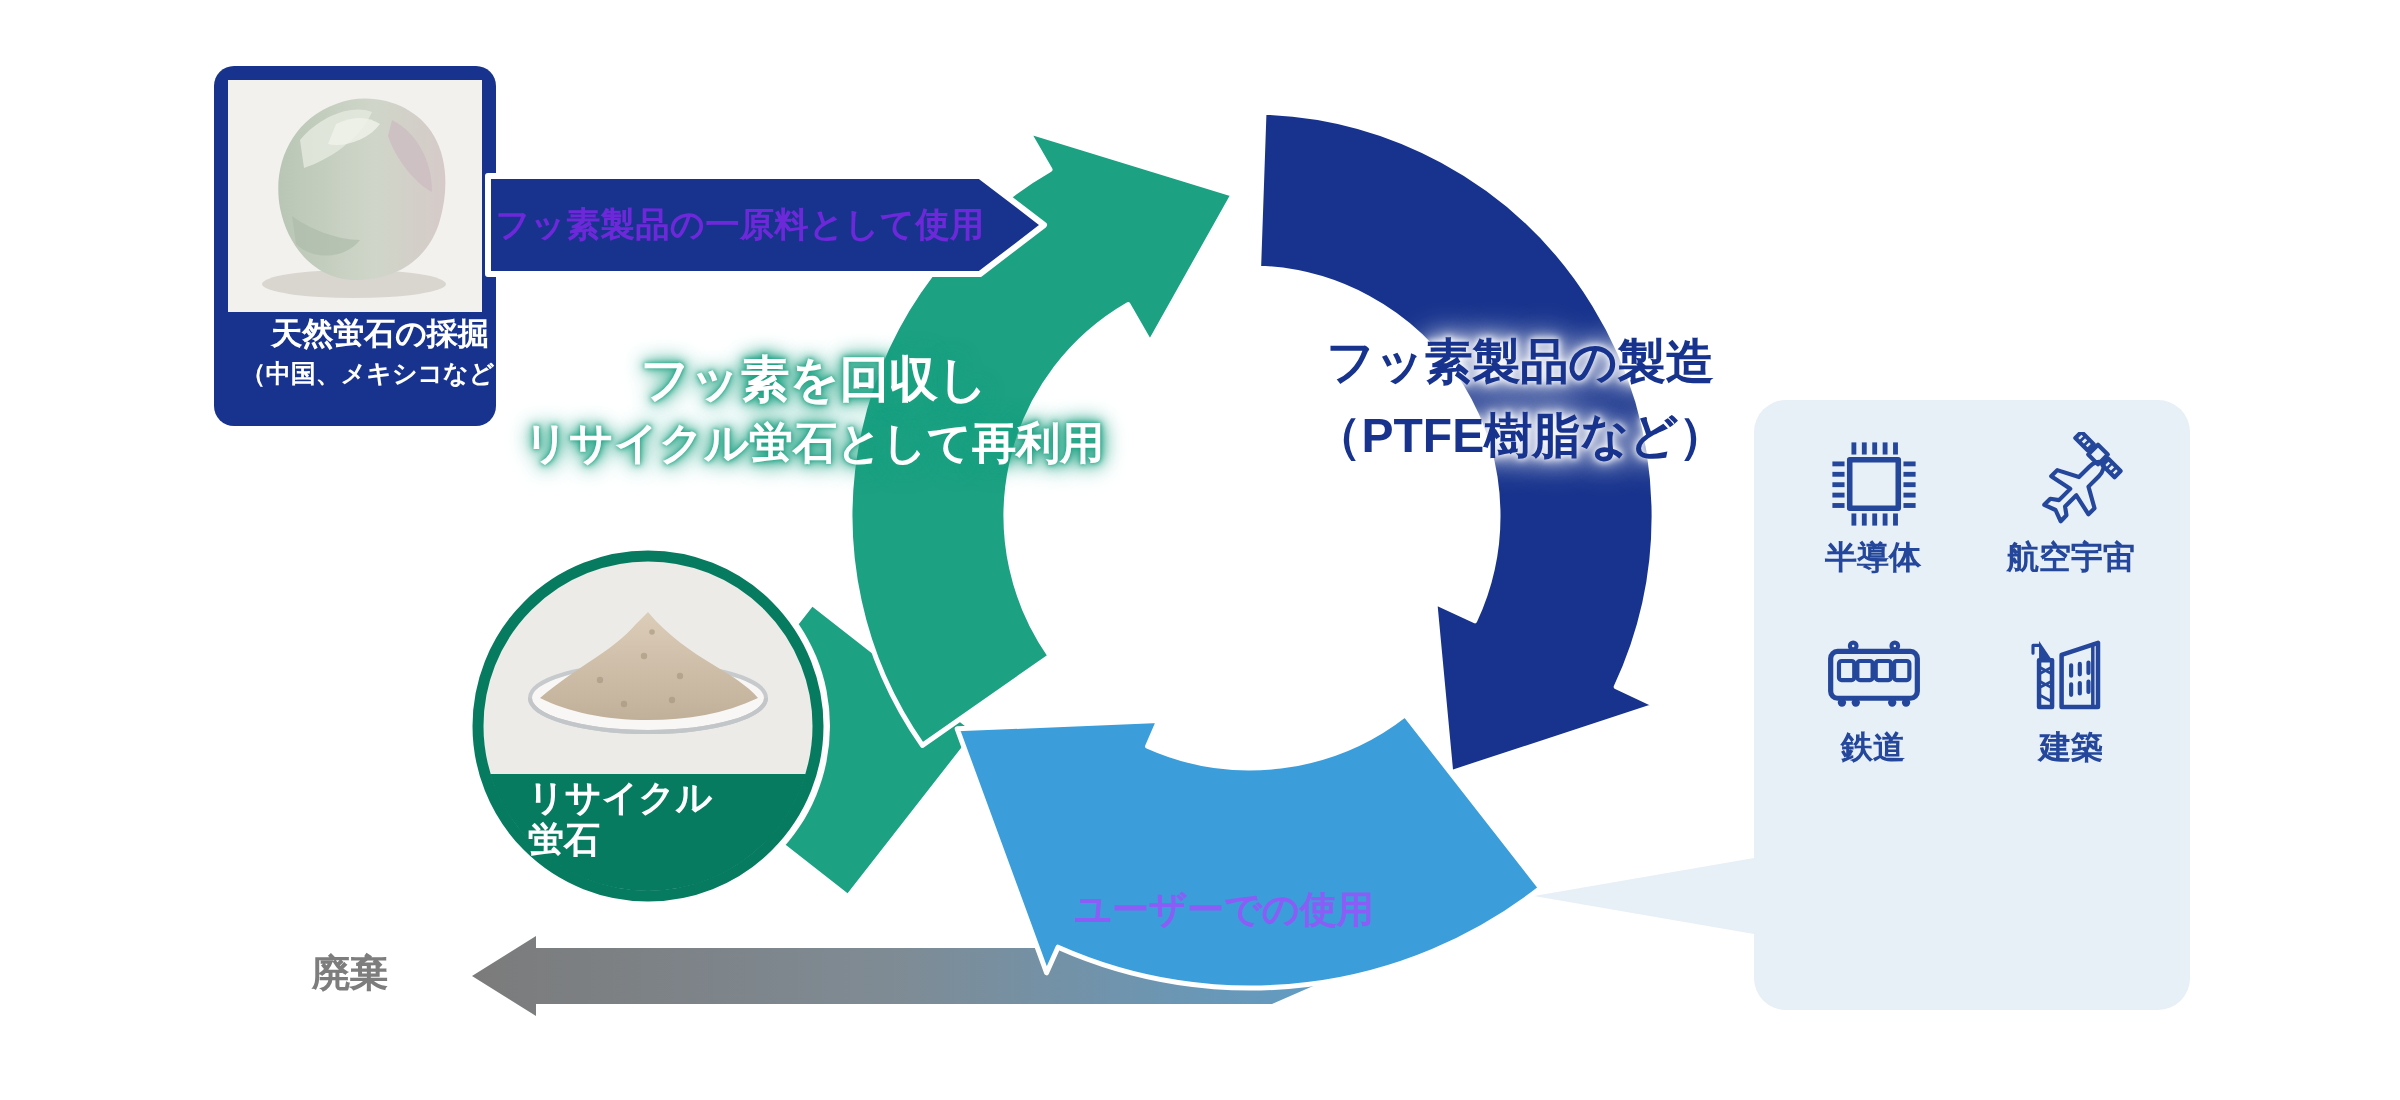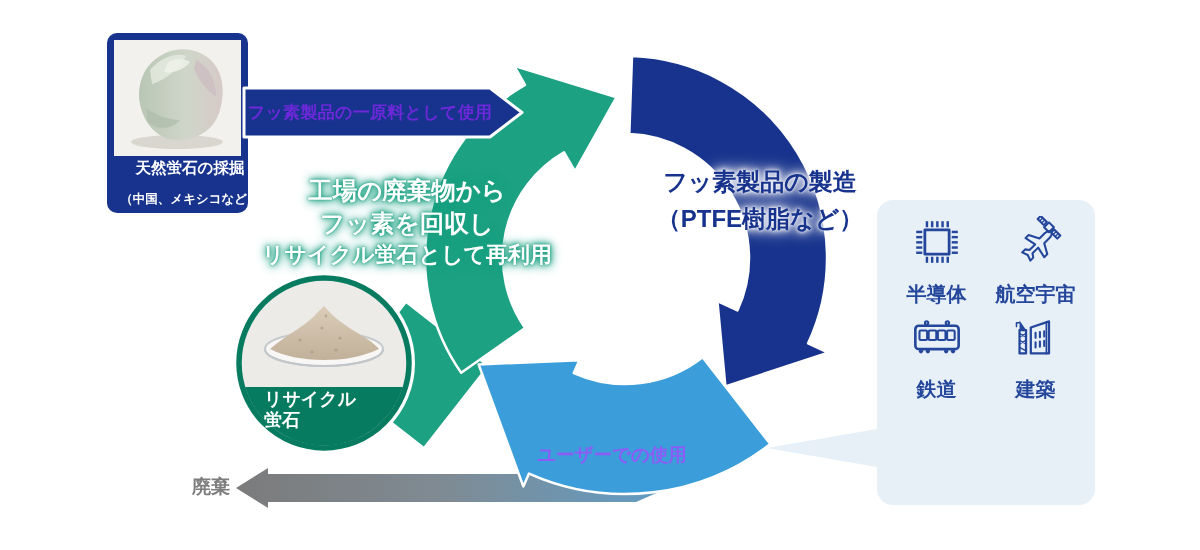--- a/index.html
+++ b/index.html
@@ -8,47 +8,47 @@
     font-family:"Liberation Sans","DejaVu Sans",sans-serif;
   }
   .art{position:absolute;left:0;top:0;width:1200px;height:550px;}
   .overlay{position:absolute;box-sizing:border-box;}
 
   .banner-label{left:246px;top:101px;width:248px;text-align:center;
     font-size:17px;font-weight:bold;color:#6d28d9;letter-spacing:.3px;white-space:nowrap;}
 
   .box-caption{left:107px;top:158px;width:166px;text-align:center;color:#fff;font-weight:bold;}
   .box-caption .l1{font-size:15.5px;line-height:19px;}
-  .box-caption .l2{font-size:12.5px;line-height:16px;margin-top:14px;}
+  .box-caption .l2{font-size:12.5px;line-height:16px;margin-top:2px;}
 
   .recycle-headline{left:248px;top:174px;width:318px;text-align:center;color:#fff;font-weight:800;
     text-shadow:0 0 2px var(--green),0 0 5px var(--green),0 0 9px var(--green),0 1px 12px var(--green);}
   .recycle-headline .l1,.recycle-headline .l2{font-size:24.5px;line-height:33px;white-space:nowrap;}
   .recycle-headline .l3{font-size:22px;line-height:30px;white-space:nowrap;}
 
   .mfg-headline{left:632px;top:163px;width:256px;text-align:center;font-weight:800;
     color:var(--dark-blue);font-size:24px;line-height:37px;
     text-shadow:0 0 3px #fff,0 0 6px #fff,0 0 12px #fff,0 0 18px #fff;}
   .mfg-headline div{white-space:nowrap;}
 
   .user-label{left:512px;top:442px;width:200px;text-align:center;
     font-size:18.5px;font-weight:bold;color:#8b5cf6;white-space:nowrap;}
 
-  .waste-label{left:156px;top:474px;width:74px;text-align:right;
+  .waste-label{left:156px;top:474px;width:74px;text-align:left;
     font-size:19px;font-weight:bold;color:var(--waste-text);}
 
   .circle-label{left:264px;top:389px;width:120px;
     font-size:18px;font-weight:800;color:#fff;line-height:21px;}
 
   .apps-panel{left:877px;top:200px;width:218px;height:305px;background:var(--panel-bg);
     border-radius:16px;display:grid;grid-template-columns:1fr 1fr;align-content:start;
     padding:16px 10px 0;}
   .app-item{display:flex;flex-direction:column;align-items:center;height:95px;}
   .app-item svg{width:52px;height:52px;display:block;}
-  .app-label{font-size:20px;font-weight:bold;color:var(--icon-blue);margin-top:13px;white-space:nowrap;}
+  .app-label{font-size:16px;font-weight:bold;color:var(--icon-blue);margin-top:1px;white-space:nowrap;}
   .ic{stroke:var(--icon-blue);fill:none;stroke-linejoin:round;stroke-linecap:round;}
   .icf{fill:var(--icon-blue);stroke:none;}
 </style>
 </head>
 <body>
 
 <div class="stage">
 
   <svg class="art" viewBox="0 0 1200 550" xmlns="http://www.w3.org/2000/svg">
     <defs>
@@ -116,21 +116,20 @@
   </svg>
 
   <div class="overlay banner-label">フッ素製品の一原料として使用</div>
 
   <div class="overlay box-caption">
     <div class="l1">天然蛍石の採掘</div>
     <div class="l2">（中国、メキシコなど）</div>
   </div>
 
   <div class="overlay recycle-headline">
-    <div class="l1">工場の廃棄物から</div>
     <div class="l2">フッ素を回収し</div>
     <div class="l3">リサイクル蛍石として再利用</div>
   </div>
 
   <div class="overlay mfg-headline">
     <div>フッ素製品の製造</div>
     <div>（PTFE樹脂など）</div>
   </div>
 
   <div class="overlay user-label">ユーザーでの使用</div>

